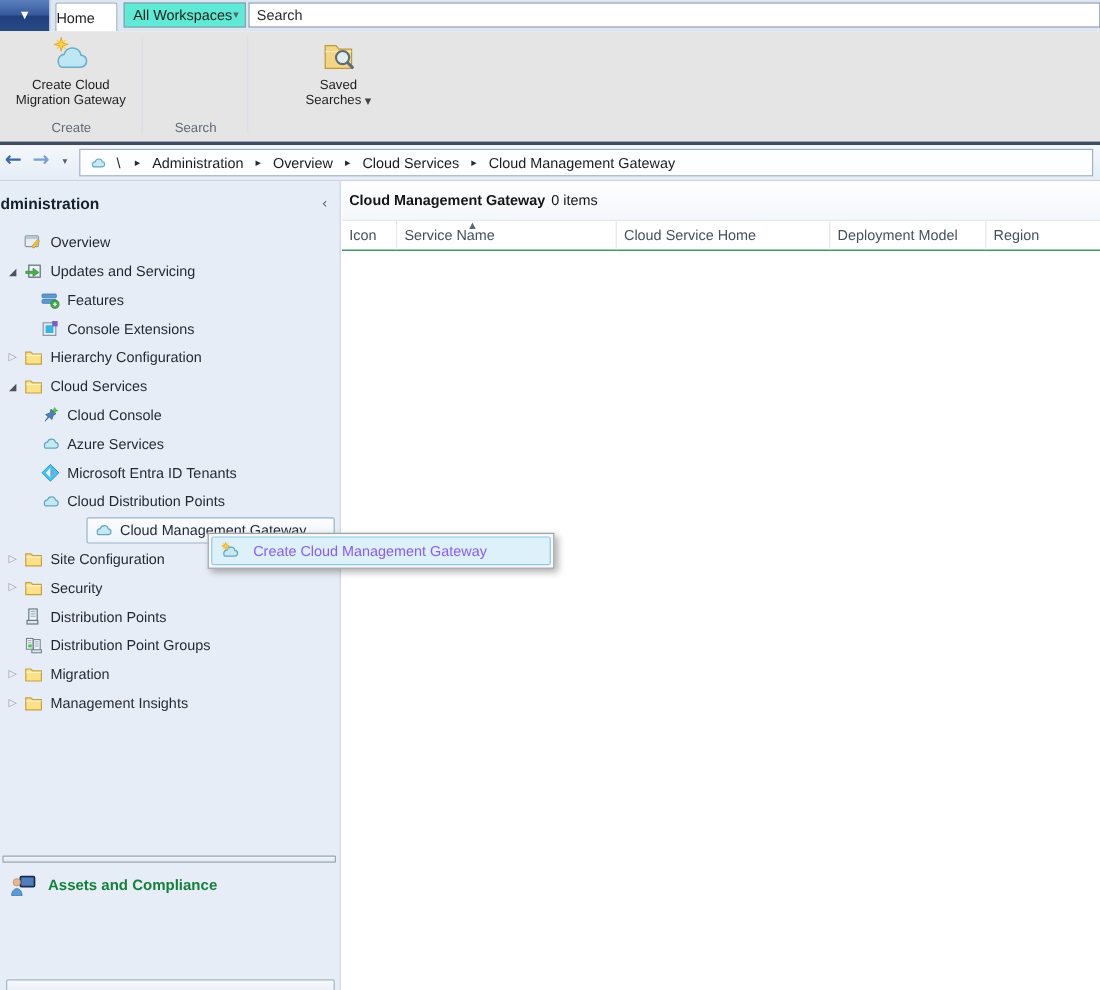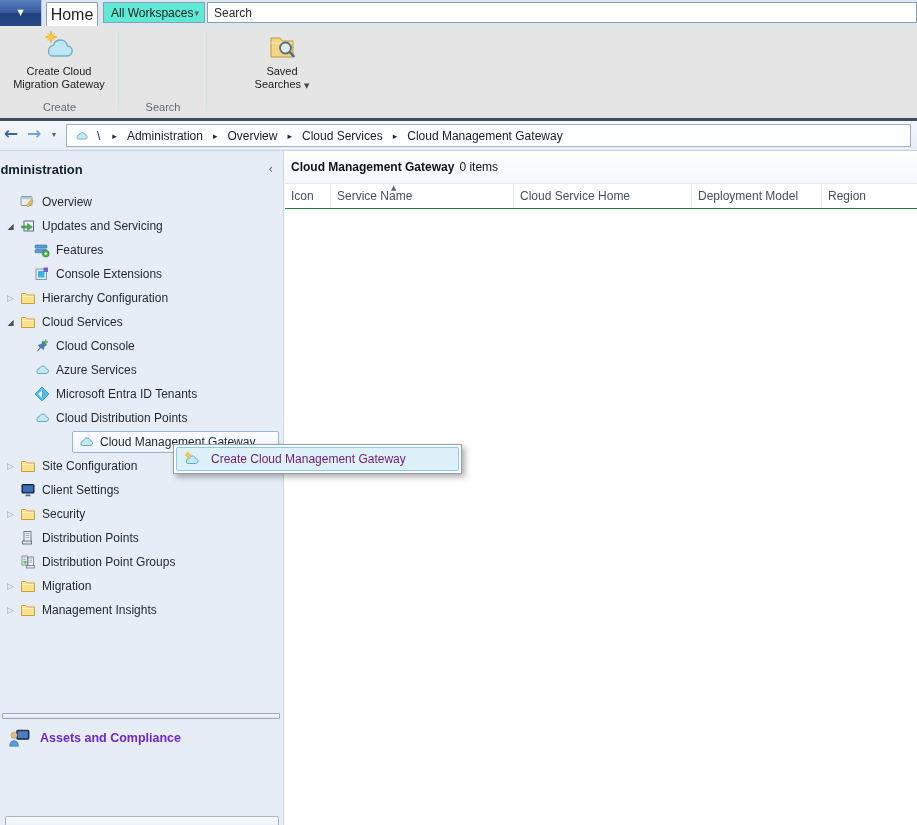--- a/index.html
+++ b/index.html
@@ -9,21 +9,21 @@
   .glyph{font-family:"DejaVu Sans",sans-serif}
 
   
   #tabrow{position:absolute;left:0;top:0;width:917px;height:26px;background:#dde7f3;}
   #appbtn{position:absolute;left:0;top:0;width:41px;height:26px;
     background:linear-gradient(#5b80bd 0%,#35599c 48%,#1f3f7e 52%,#2a4a85 100%);
     display:flex;align-items:center;justify-content:center;border-right:1px solid #b9c6d6;cursor:pointer}
   #appbtn .caret{color:#fff;font-size:8px;line-height:1}
   #hometab{position:absolute;left:46px;top:2px;width:52px;height:24px;background:#fff;
     border:1px solid #8e9cb0;border-bottom:none;border-radius:2px 2px 0 0;box-sizing:border-box;
-    display:flex;align-items:center;justify-content:center;font-size:16px;color:#1e1e1e;cursor:pointer}
+    display:flex;align-items:center;font-size:12px;color:#1e1e1e;cursor:pointer}
   #combo{position:absolute;left:103px;top:2px;width:102px;height:21px;background:#5eead4;
     border:1px solid #8e9cb0;box-sizing:border-box;display:flex;align-items:center;
     font-size:12px;color:#1e1e1e;padding:0 5px 0 7px;cursor:pointer}
   #combo .chev{margin-left:auto;color:#5a646e;font-size:9px}
   #searchbox{position:absolute;left:207px;top:2px;width:710px;height:21px;border:1px solid #8e9cb0;
     background:#fff;font-size:12px;padding:0 6px;color:#1e1e1e;font-family:inherit;box-sizing:border-box;outline:none}
   #searchbox::placeholder{color:#2b2b2b;opacity:1}
 
   
   #ribbon{position:absolute;left:0;top:26px;width:917px;height:92px;background:#e5e5e5;
@@ -71,21 +71,21 @@
   .exp.collapsed{color:#98a2ac;font-size:9px}
   .ticon{width:16px;height:16px;flex:0 0 16px;margin-right:6px;position:relative;z-index:1}
   .tlabel{position:relative;z-index:1}
   .selbox{position:absolute;left:72px;right:3px;top:1px;bottom:1px;z-index:0;
     background:linear-gradient(#fcfdff,#eef4fb);border:1px solid #9db4cf;border-radius:2px;box-sizing:border-box}
 
   #splitter{position:absolute;left:2px;top:562px;width:278px;height:6px;
     background:linear-gradient(#f4f7fb,#dfe7f2);border:1px solid #9aa6b5;border-radius:1px;
     box-sizing:border-box;cursor:row-resize}
   .wrow{position:absolute;left:0;width:312px;height:32px;display:flex;align-items:center;
-    font-size:12.5px;font-weight:bold;color:#6d28d9;padding-left:8px;box-sizing:border-box;cursor:pointer}
+    font-size:12.5px;font-weight:bold;color:#15803d;padding-left:8px;box-sizing:border-box;cursor:pointer}
   #ws0{top:571px} #ws1{top:603px} #ws2{top:635px}
   .wicon{width:22px;height:22px;flex:0 0 22px;margin-right:10px}
   #wpartial{position:absolute;left:5px;top:665px;width:274px;height:14px;
     background:linear-gradient(#f6f9fc,#e9eff7);border:1px solid #aab6c5;border-radius:2px 2px 0 0;box-sizing:border-box}
 
   
   #content{position:absolute;left:285px;top:151px;width:632px;height:674px;background:#fff}
   #cheader{position:absolute;left:0;top:0;width:100%;height:33px;
     background:linear-gradient(#fefefe,#f4f7fb);border-bottom:1px solid #e2e7ee;
     display:flex;align-items:center;padding-left:6px;box-sizing:border-box;font-size:12px;color:#141414}
@@ -95,21 +95,21 @@
   .gcell{position:relative;display:flex;align-items:center;padding-left:6px;box-sizing:border-box;
     border-right:1px solid #e3e8ee;height:100%;cursor:pointer;overflow:hidden}
   #gc0{width:46px} #gc1{width:183px} #gc2{width:178px} #gc3{width:130px}
   #gc4{flex:1;border-right:none}
   .sort{position:absolute;top:0px;left:60px;font-size:7px;color:#5a6673}
 
   
   #ctxmenu{position:absolute;left:173px;top:444px;width:289px;height:30px;background:#f8f8f8;
     border:1px solid #9aa0a6;box-shadow:3px 3px 6px rgba(0,0,0,.32);box-sizing:border-box;padding:2px;z-index:60}
   .mitem{height:100%;background:#ddf1fb;border:1px solid #8ecae6;border-radius:2px;display:flex;
-    align-items:center;font-size:12px;color:#701a75;box-sizing:border-box;padding-left:6px;cursor:pointer}
+    align-items:center;font-size:12px;color:#8b5cf6;box-sizing:border-box;padding-left:6px;cursor:pointer}
   .mitem .ticon{margin-right:12px}
 </style>
 </head>
 <body>
 
 <div id="tabrow">
   <div id="appbtn">
     <span class="caret glyph">▼</span>
   </div>
   <div id="hometab">
@@ -306,30 +306,20 @@
       <span class="exp collapsed glyph">▷</span>
       <span class="ticon">
         <svg width="16" height="16" viewBox="0 0 16 16">
             <path d="M1.5 3.5h4.2L7.2 5h7.3v8.5H1.5z" fill="#fbe288" stroke="#c3a23d"></path>
             <path d="M1.5 6.2h13" stroke="#fff" stroke-width=".8" opacity=".7"></path>
           </svg>
       </span>
       <span class="tlabel">Site Configuration</span>
     </div>
 
-    <div class="trow lvl1">
-      <span class="ticon">
-        <svg width="16" height="16" viewBox="0 0 16 16">
-            <rect x="2" y="2.5" width="12" height="8.5" rx=".5" fill="#1f3a63" stroke="#10223f"></rect>
-            <rect x="3" y="3.5" width="10" height="6.5" fill="#3f6fb5"></rect>
-            <path d="M6 12.5h4l.8 1.8H5.2z" fill="#52698a"></path>
-          </svg>
-      </span>
-      <span class="tlabel">Client Settings</span>
-    </div>
 
     <div class="trow lvl1">
       <span class="exp collapsed glyph">▷</span>
       <span class="ticon">
         <svg width="16" height="16" viewBox="0 0 16 16">
             <path d="M1.5 3.5h4.2L7.2 5h7.3v8.5H1.5z" fill="#fbe288" stroke="#c3a23d"></path>
             <path d="M1.5 6.2h13" stroke="#fff" stroke-width=".8" opacity=".7"></path>
           </svg>
       </span>
       <span class="tlabel">Security</span>

